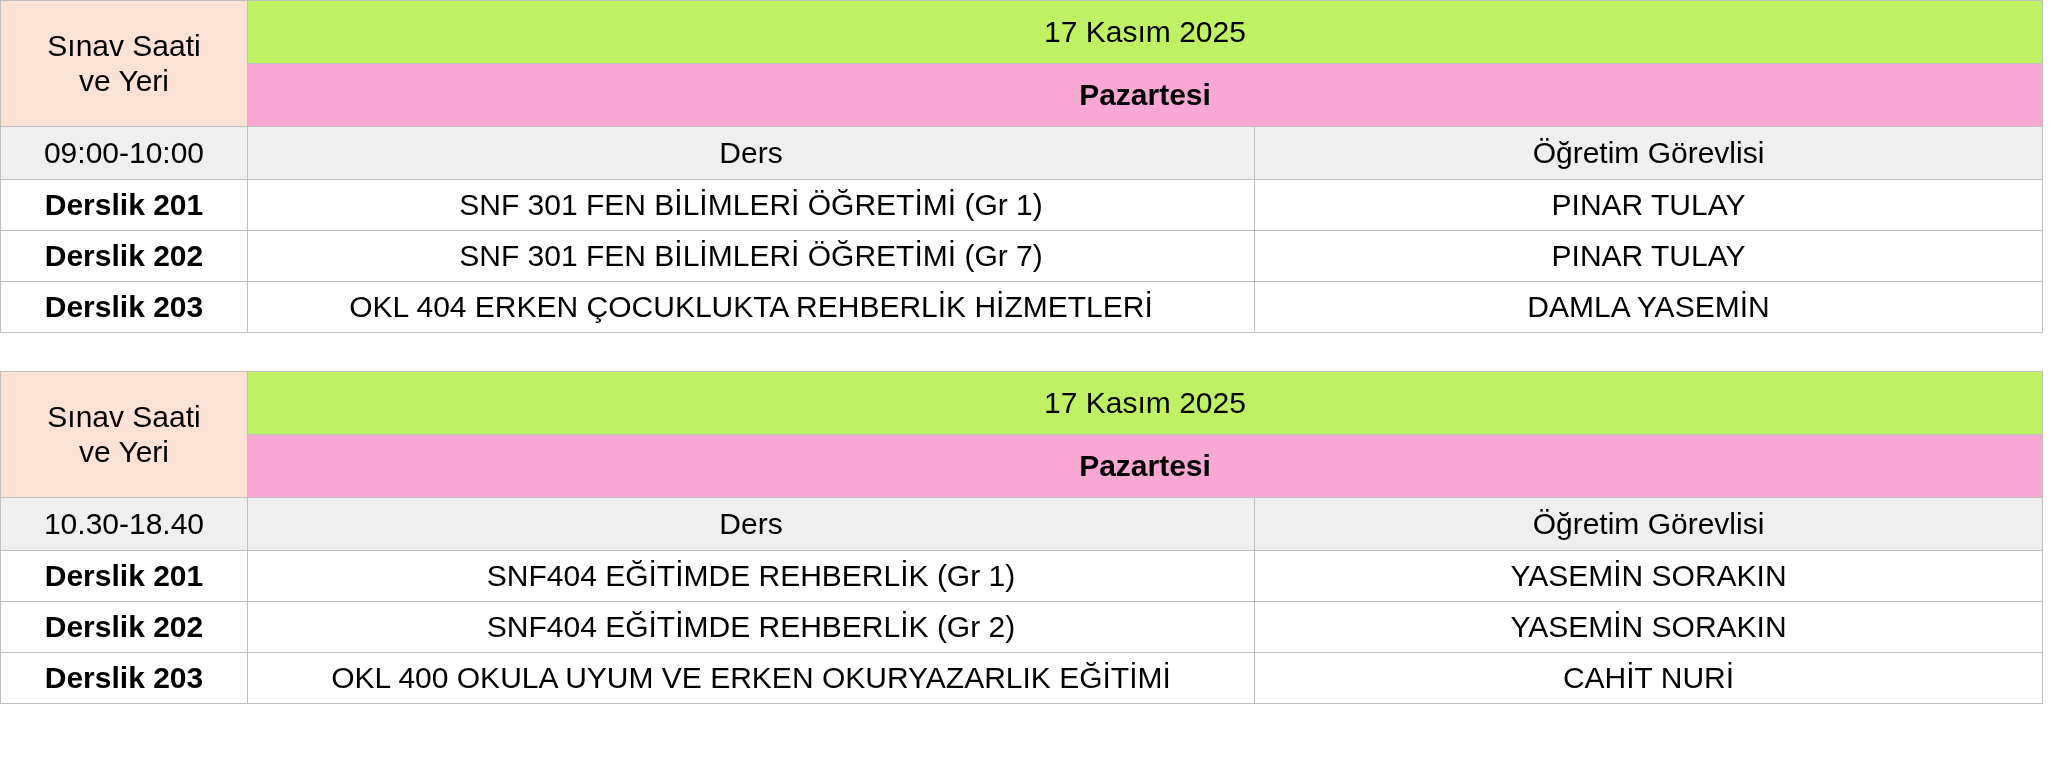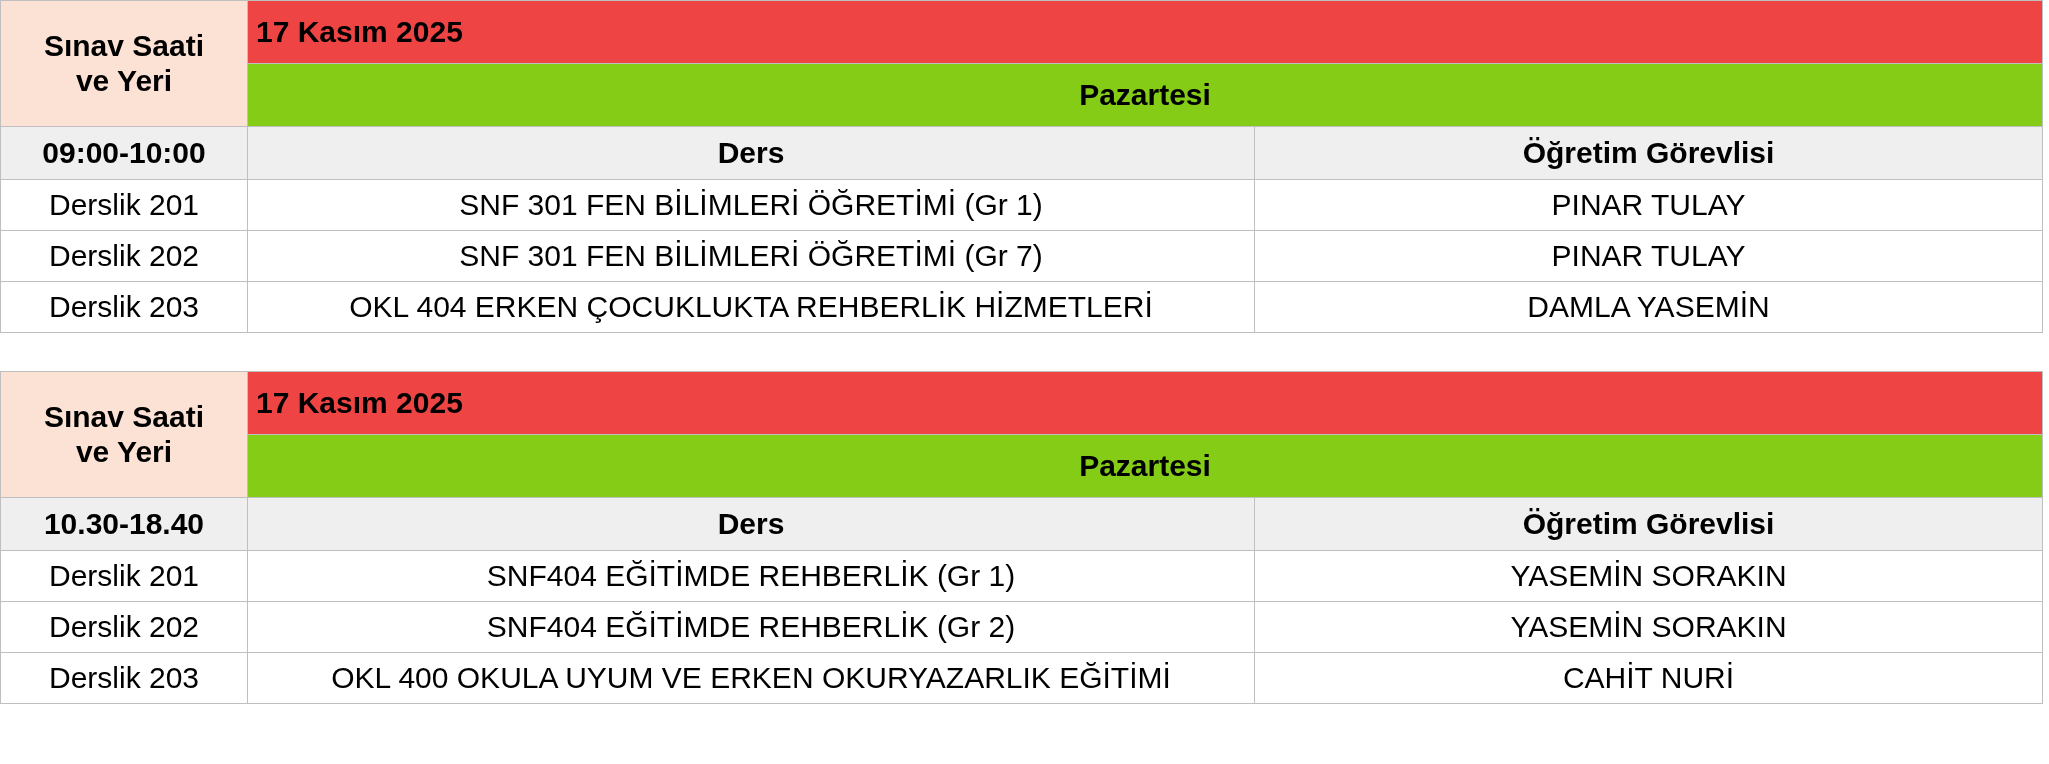--- a/index.html
+++ b/index.html
@@ -31,53 +31,53 @@
     vertical-align: middle;
     font-size: 30px;
     line-height: 1.15;
   }
   
   col.c-room  { width: 247px; }
   col.c-ders  { width: 1007px; }
   col.c-inst  { width: 788px; }
 
   .hdr-date {
-    background: #ef4444;
-    text-align: left;
-    font-weight: bold;
+    background: #bef264;
+    text-align: center;
+    font-weight: normal;
     height: 62px;
     font-size: 31px;
   }
   .hdr-day {
-    background: #84cc16;
+    background: #f9a8d4;
     text-align: center;
     font-weight: bold;
     height: 62px;
     font-size: 31px;
   }
   .hdr-corner {
     background: #fbe2d5;
     text-align: center;
-    font-weight: bold;
+    font-weight: normal;
     font-size: 31px;
     line-height: 1.25;
   }
   .sub-row td {
     background: #efefef;
     text-align: center;
-    font-weight: bold;
+    font-weight: normal;
     height: 52px;
     font-size: 31px;
   }
   .sub-row td.time {
     background: #efefef;
     text-align: center;
   }
   .row-room {
-    font-weight: normal;
+    font-weight: bold;
     text-align: center;
     height: 50px;
     font-size: 31px;
   }
   .row-text {
     text-align: center;
     height: 50px;
     font-size: 31px;
     white-space: nowrap;
     overflow: hidden;

